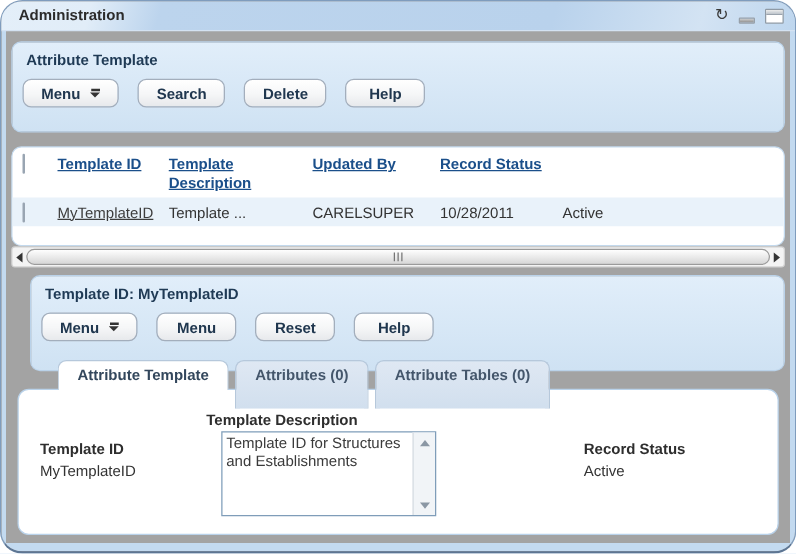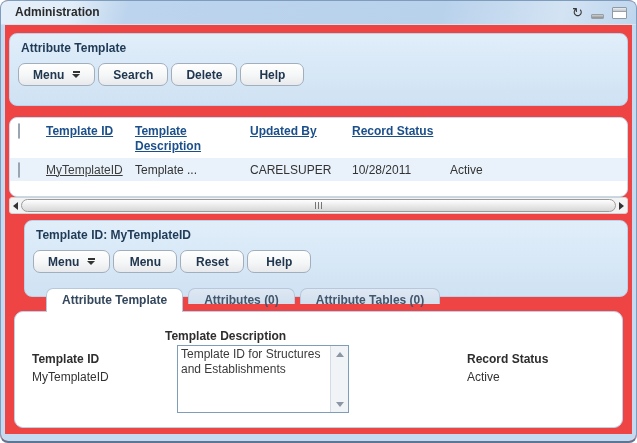--- a/index.html
+++ b/index.html
@@ -4,21 +4,21 @@
 <style>
   html,body{margin:0;padding:0;}
   body{
     width:637px;height:443px;
     font-family:"Liberation Sans","DejaVu Sans",sans-serif;
     font-size:12px;color:#333;background:#fff;overflow:hidden;
   }
   .window{
     position:relative;width:635px;height:440px;
     border:1px solid #7f9cbd;border-bottom:2px solid #5d7694;
-    border-radius:8px;overflow:hidden;background:#ef4444;box-sizing:content-box;
+    border-radius:18px;overflow:hidden;background:#a3a3a3;box-sizing:content-box;
   }
   .frame{
     position:absolute;inset:0;
     border:4px solid #c3daf0;border-top:0;border-bottom:7px solid #c3daf0;
     border-radius:0 0 7px 7px;pointer-events:none;
   }
   
   .titlebar{
     position:absolute;left:0;top:0;right:0;height:23px;
     background:linear-gradient(105deg,#e4eff9 0px,#e1edf8 70px,#bcd4ed 125px,#b9d2ec 430px,#d3e3f3 545px,#bed6ee 100%);
@@ -33,21 +33,21 @@
   
   .panel{
     position:absolute;left:8px;right:8px;
     border:1px solid #bad2e9;border-radius:8px;
     background:linear-gradient(#e1eefa,#cfe2f3);
     box-sizing:border-box;
   }
   .sec1{top:32px;height:73px;}
   .sec2{top:219px;height:77px;margin-left:15px;}
   .sec-title{position:absolute;left:11px;top:7px;font-weight:bold;color:#1f3a55;font-size:12px;}
-  .btnrow{position:absolute;left:8px;top:29px;display:flex;gap:3px;}
+  .btnrow{position:absolute;left:8px;top:29px;display:flex;gap:15px;}
   .btn{
     height:23px;min-width:64px;padding:0 14px;box-sizing:border-box;
     border:1px solid #a3aebc;border-radius:7px;
     background:linear-gradient(#ffffff,#f5f6f7 55%,#e7e9ec);
     font-weight:bold;color:#20374f;font-size:12px;
     display:inline-flex;align-items:center;justify-content:center;gap:8px;
     cursor:pointer;
   }
   .caret{display:inline-block;}
   .caret .bar{display:block;width:7px;height:2px;background:#333;margin:0 auto 1px;}
@@ -78,21 +78,21 @@
   .hs-thumb{
     position:absolute;left:11px;right:11px;top:1px;bottom:1px;
     background:linear-gradient(#fefefe,#d7d7d7);
     border:1px solid #9b9b9b;border-radius:8px;box-sizing:border-box;
     display:flex;align-items:center;justify-content:center;gap:2px;cursor:grab;
   }
   .grip{width:1px;height:7px;background:#757575;}
   
   .tabs{position:absolute;left:45px;top:287px;display:flex;gap:5px;z-index:3;}
   .tab{
-    height:16px;line-height:22px;padding:0 15px;box-sizing:border-box;
+    height:39px;line-height:22px;padding:0 15px;box-sizing:border-box;
     background:linear-gradient(#dfe8f3,#d1dfee);
     border:1px solid #b6c8db;border-bottom:none;border-radius:7px 7px 0 0;
     font-weight:bold;color:#44566b;font-size:12px;cursor:pointer;
   }
   .tab.active{background:#fff;height:24px;color:#33475c;position:relative;z-index:4;}
   
   .formpanel{
     position:absolute;left:13px;right:13px;top:310px;height:117px;
     background:#fff;border:1px solid #b9d2ea;border-radius:9px;z-index:2;box-sizing:border-box;
   }

